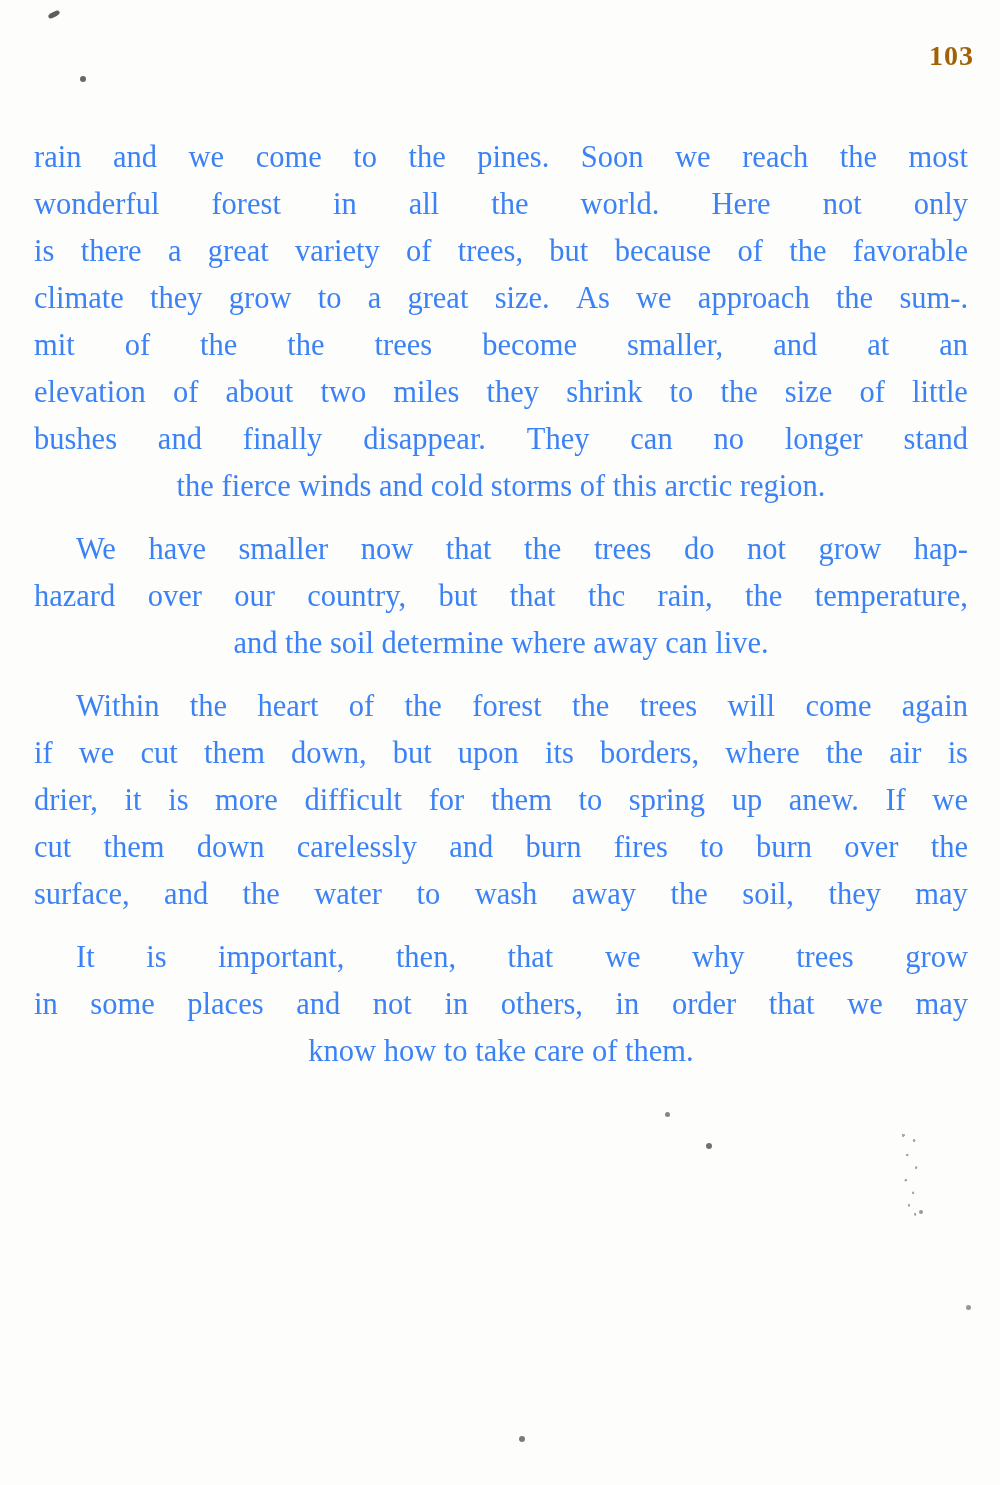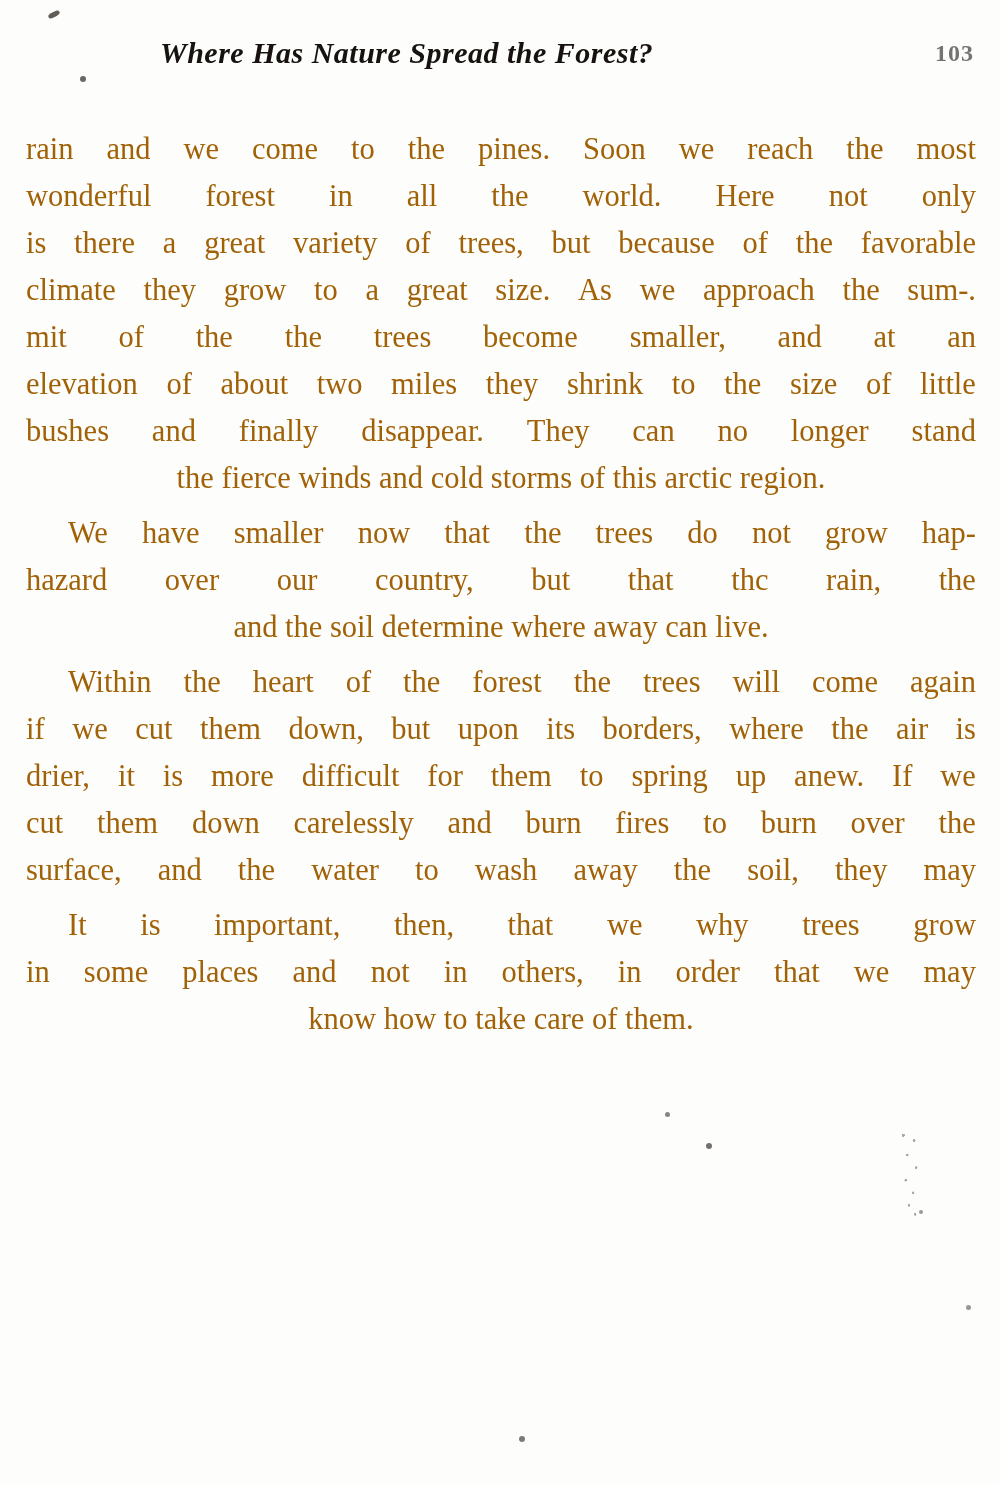--- a/index.html
+++ b/index.html
@@ -38,24 +38,24 @@
     font-weight: 700;
     font-size: 30px;
     letter-spacing: 0.5px;
     white-space: nowrap;
     color: #17120f;
   }
   .rh-page {
     position: absolute;
     right: 8px;
     top: 4px;
-    font-size: 24px;
+    font-size: 28px;
     font-weight: 600;
     letter-spacing: 1px;
-    color: #737373;
+    color: #a16207;
   }
 
   
   .speck {
     position: absolute;
     background: #3a332d;
     border-radius: 50%;
   }
   .mark-a {
     left: 48px;
@@ -97,45 +97,44 @@
   }
 
   
   .body-col {
     position: absolute;
     left: 18px;
     top: 118px;
     width: 966px;
   }
   .para {
-    margin: 8px;
+    margin: 16px;
     font-size: 30.5px;
     line-height: 47px;
-    color: #a16207;
+    color: #3b82f6;
   }
   
   .line {
     display: flex;
     justify-content: space-between;
     white-space: nowrap;
   }
   .line.last {
     justify-content: center;
   }
   .line .w { display: inline-block; }
   .indent { padding-left: 42px; }
   .line.indent { justify-content: space-between; }
 </style>
 </head>
 <body>
 
 <div class="page">
 
   <div class="running-head">
-    <div class="rh-title">Where Has Nature Spread the Forest?</div>
     <div class="rh-page">103</div>
   </div>
 
   <span class="speck mark-a"></span>
   <span class="speck mark-b"></span>
   <span class="speck mark-c"></span>
   <span class="speck mark-d"></span>
   <span class="speck mark-e"></span>
   <span class="speck mark-f"></span>
   <span class="speck mark-g"></span>
@@ -254,20 +253,21 @@
         <span class="line">
           <span class="w">hazard</span>
           <span class="w">over</span>
           <span class="w">our</span>
           <span class="w">country,</span>
           <span class="w">but</span>
           <span class="w">that</span>
           <span class="w">thc</span>
           <span class="w">rain,</span>
           <span class="w">the</span>
+          <span class="w">temperature,</span>
         </span>
         <span class="line last">
           <span class="w">and the soil determine where away can live.</span>
         </span>
       </p>
       <p class="para">
         <span class="line indent">
           <span class="w">Within</span>
           <span class="w">the</span>
           <span class="w">heart</span>

